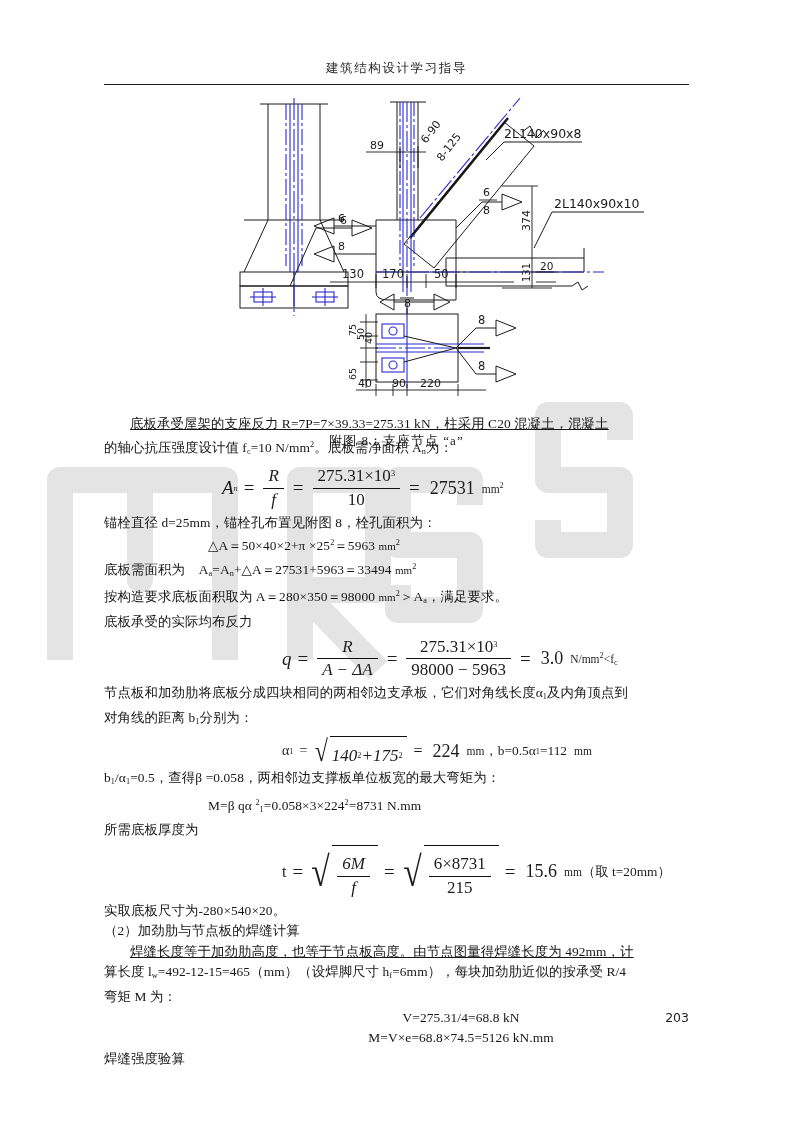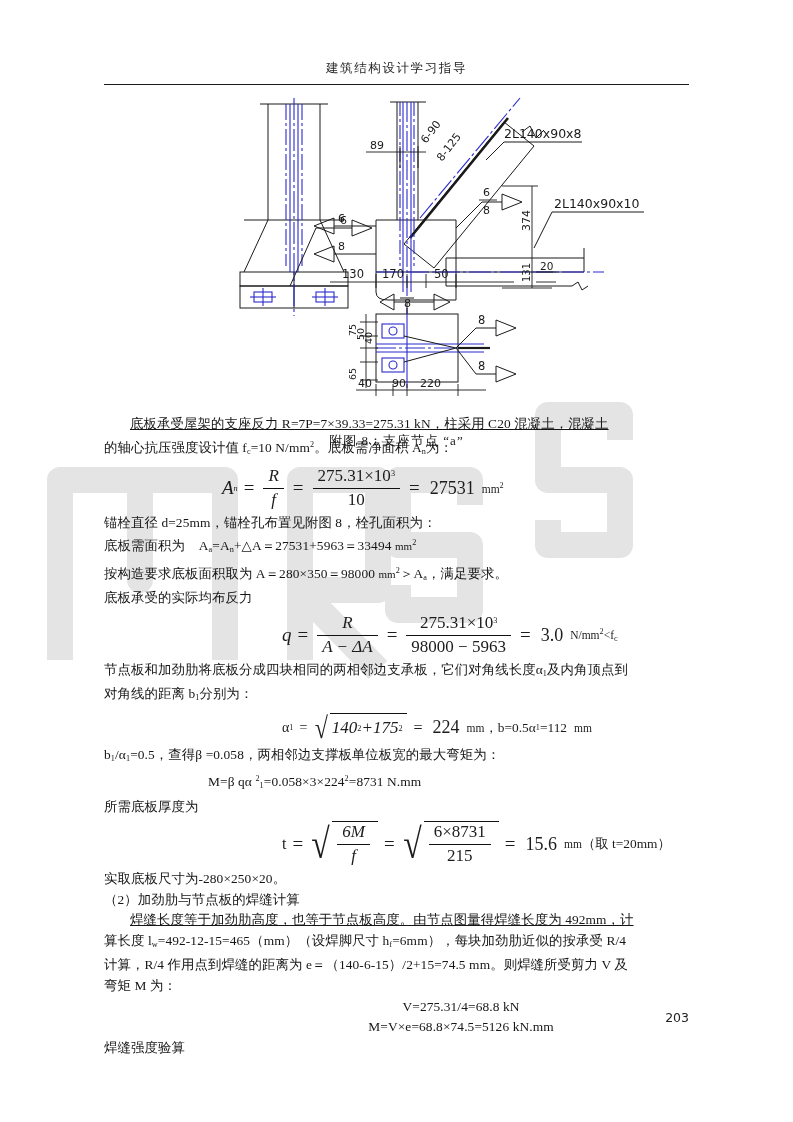--- a/index.html
+++ b/index.html
@@ -133,21 +133,21 @@
   }
   .rad-sym {
     font-size: 30px;
     line-height: 1;
     display: flex;
     align-items: center;
     transform: scaleX(0.8);
   }
   .rad-body {
     border-top: 1.3px solid #111;
-    padding: 0 5px 0 2px;
+    padding: 8px 5px 0 2px;
     display: flex;
     align-items: center;
   }
   .eq-res { font-size: 18px; padding-left: 4px; white-space: nowrap; text-align: right; }
   .eq-unit { font-size: 11.5px; padding-left: 7px; }
   .mono-ind2 { padding-left: 104px; }
   .mono-ind3 { padding-left: 128px; text-align: center; }
 
   
   .pageno {
@@ -425,20 +425,21 @@
           <span class="num"><span>275.31×10</span><span class="sup">3</span></span>
           <span class="bar"></span>
           <span class="den">10</span>
         </span>
       <span class="eq-op">=</span>
       <span class="eq-res">27531</span>
       <span class="eq-unit"><span>mm</span><span class="sup">2</span></span>
     </div>
 
     <div class="ln">锚栓直径 d=25mm，锚栓孔布置见附图 8，栓孔面积为：</div>
+    <div class="ln mono-ind2"><span>△A＝50×40×2+π ×25</span><span class="sup">2</span><span>＝5963</span> <span class="small">mm</span><span class="sup">2</span></div>
 
     <div class="ln"><span>底板需面积为</span>&nbsp;&nbsp;&nbsp;&nbsp;<span>A</span><span class="sub">a</span><span>=A</span><span class="sub">n</span><span>+△A＝27531+5963＝33494</span> <span class="small">mm</span><span class="sup">2</span></div>
 
     <div class="ln"><span>按构造要求底板面积取为 A＝280×350＝98000 </span><span class="small">mm</span><span class="sup">2</span><span>＞A</span><span class="sub">a</span><span>，满足要求。</span></div>
 
     <div class="ln">底板承受的实际均布反力</div>
 
     <div class="eq">
       <div class="eq-pad-2"></div>
       <span class="eq-it">q</span>
@@ -515,25 +516,24 @@
               <span class="den">215</span>
             </span>
         </span>
       </span>
       <span class="eq-op">=</span>
       <span class="eq-res">15.6</span>
       <span class="eq-unit">mm</span>
       <span style="font-size:13.4px">（取 t=20mm）</span>
     </div>
 
-    <div class="ln">实取底板尺寸为-280×250×20。</div>
+    <div class="ln">实取底板尺寸为-280×540×20。</div>
     <div class="ln">（2）加劲肋与节点板的焊缝计算</div>
     <div class="ln indent just">焊缝长度等于加劲肋高度，也等于节点板高度。由节点图量得焊缝长度为 492mm，计</div>
     <div class="ln just"><span>算长度 l</span><span class="sub">w</span><span>=492-12-15=465（mm）（设焊脚尺寸 h</span><span class="sub">f</span><span>=6mm），每块加劲肋近似的按承受 R/4</span></div>
-    <div class="ln just">计算，R/4 作用点到焊缝的距离为 e＝（140-6-15）/2+15=74.5 mm。则焊缝所受剪力 V 及</div>
     <div class="ln">弯矩 M 为：</div>
 
     <div class="ln mono-ind3">V=275.31/4=68.8 kN</div>
     <div class="ln mono-ind3">M=V×e=68.8×74.5=5126 kN.mm</div>
 
     <div class="ln">焊缝强度验算</div>
   </div>
 
   <div class="pageno">203</div>
 </div>

